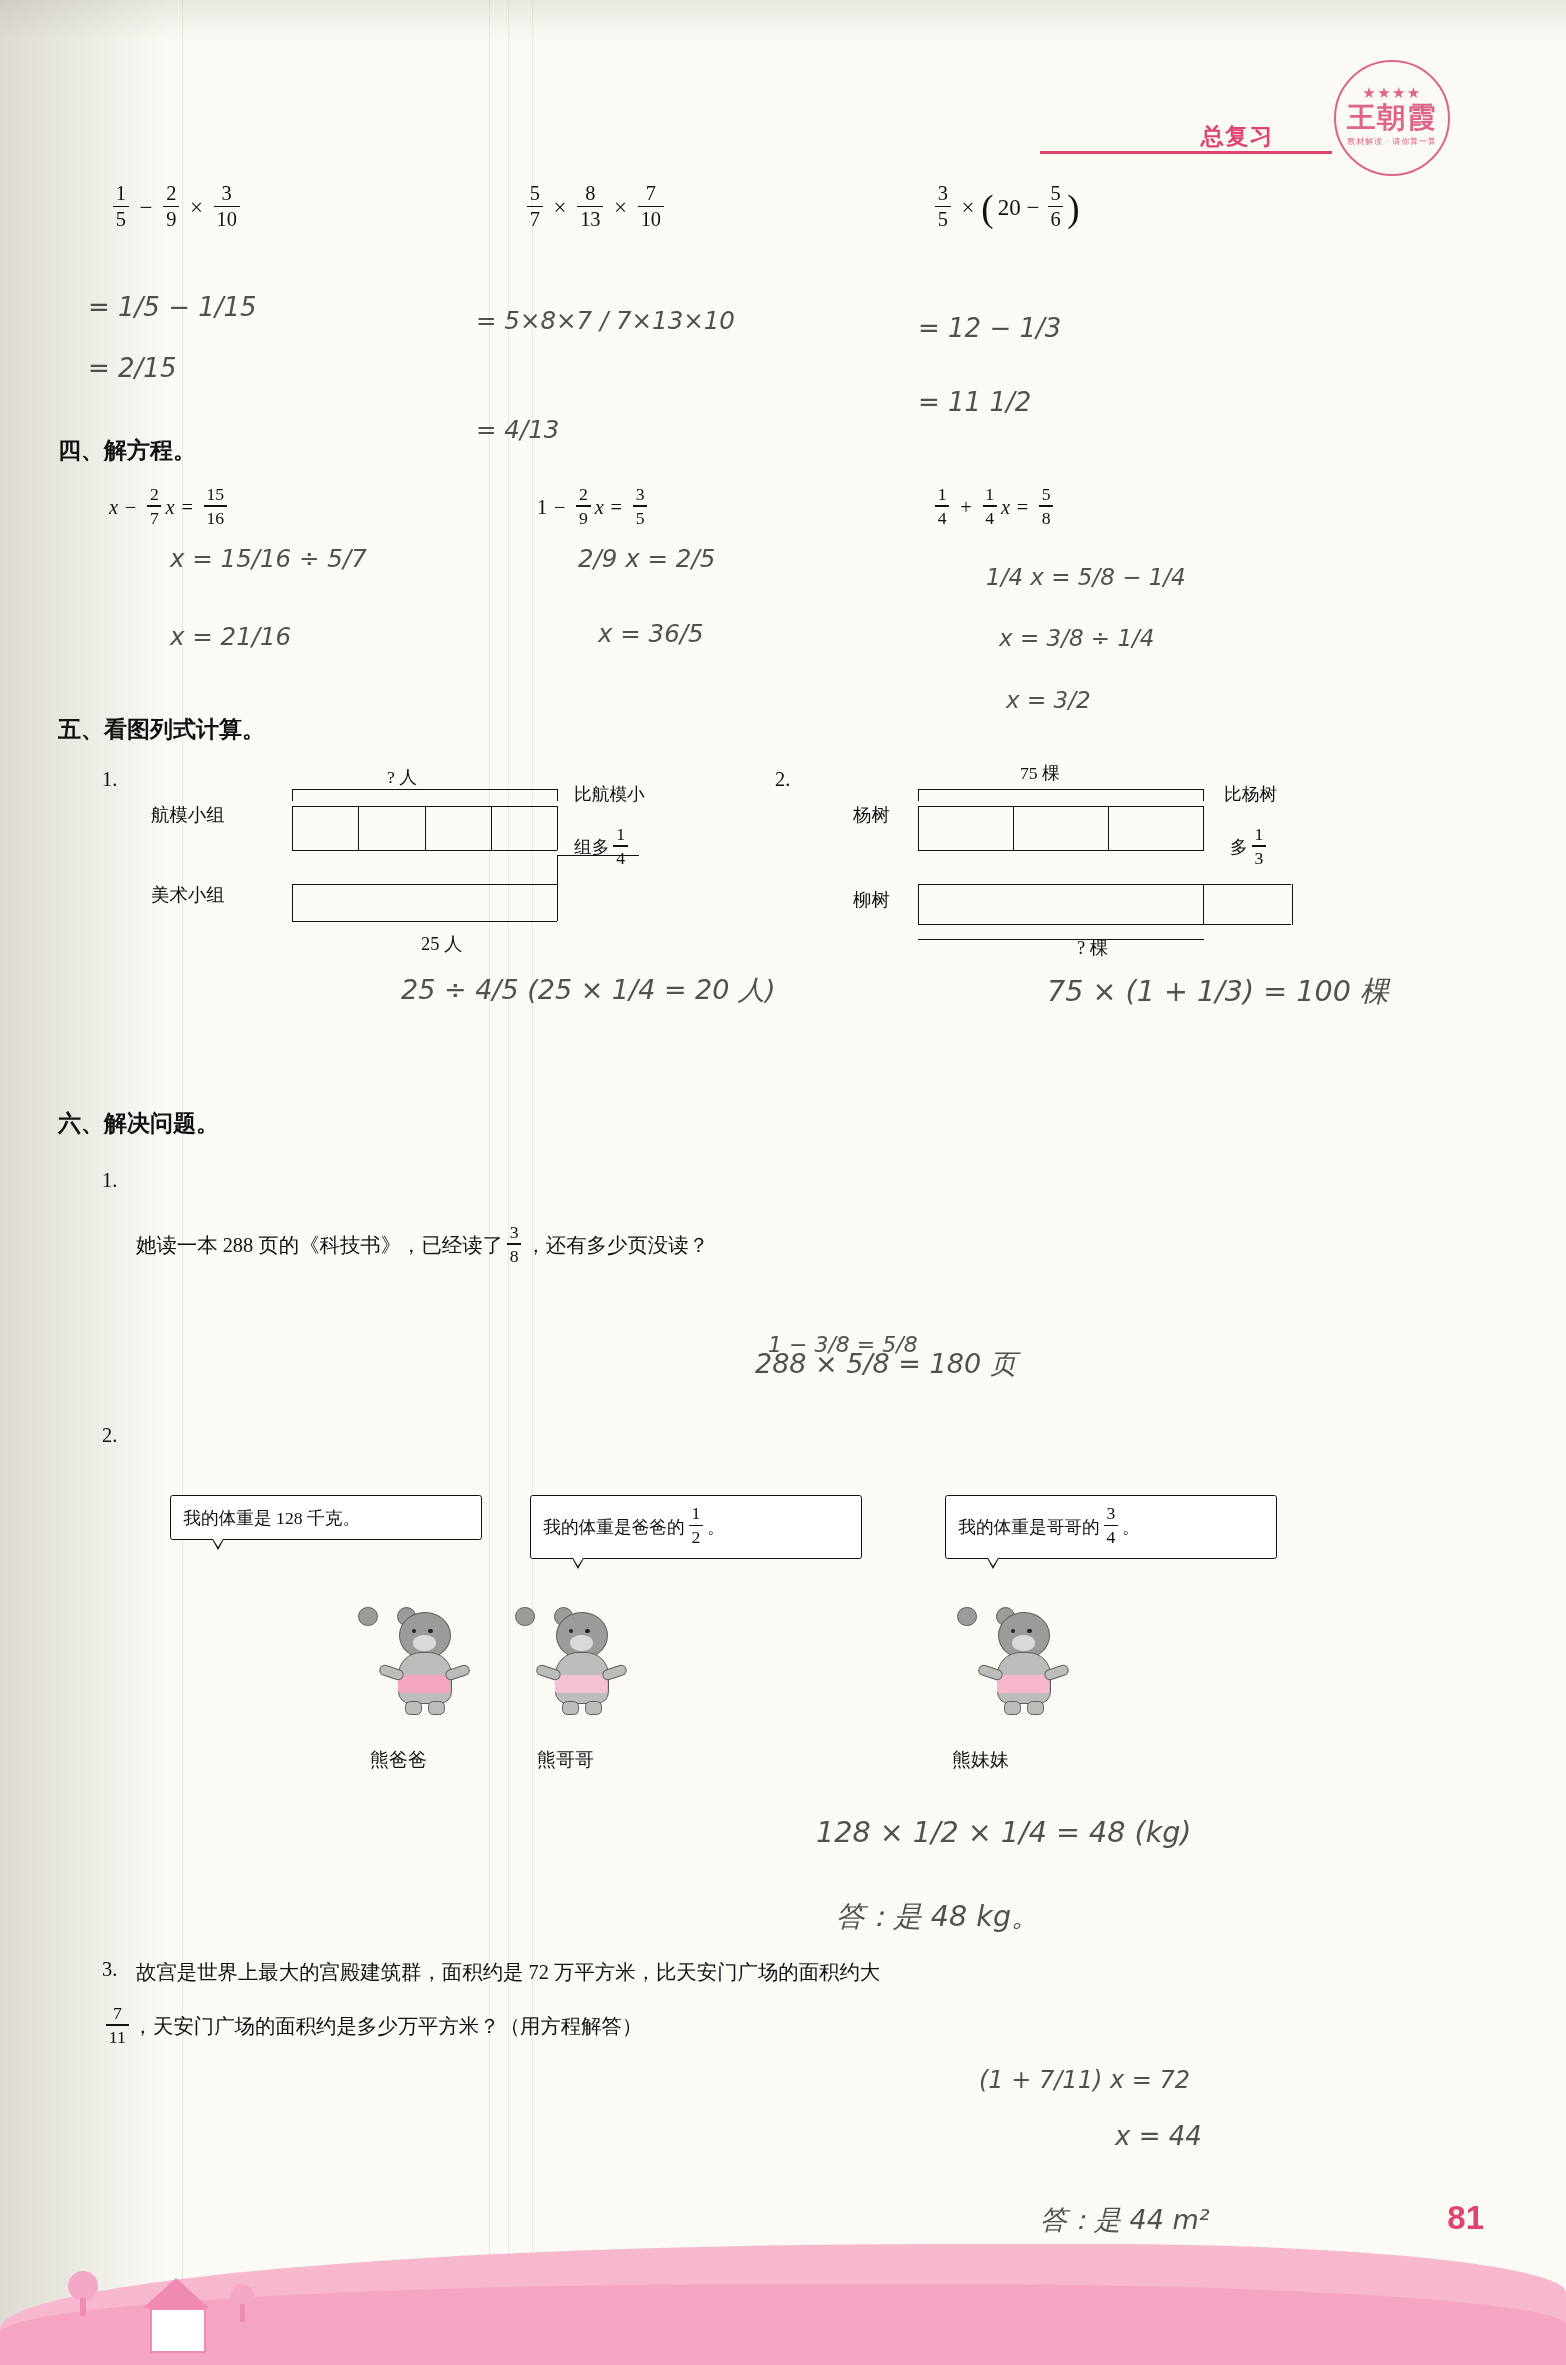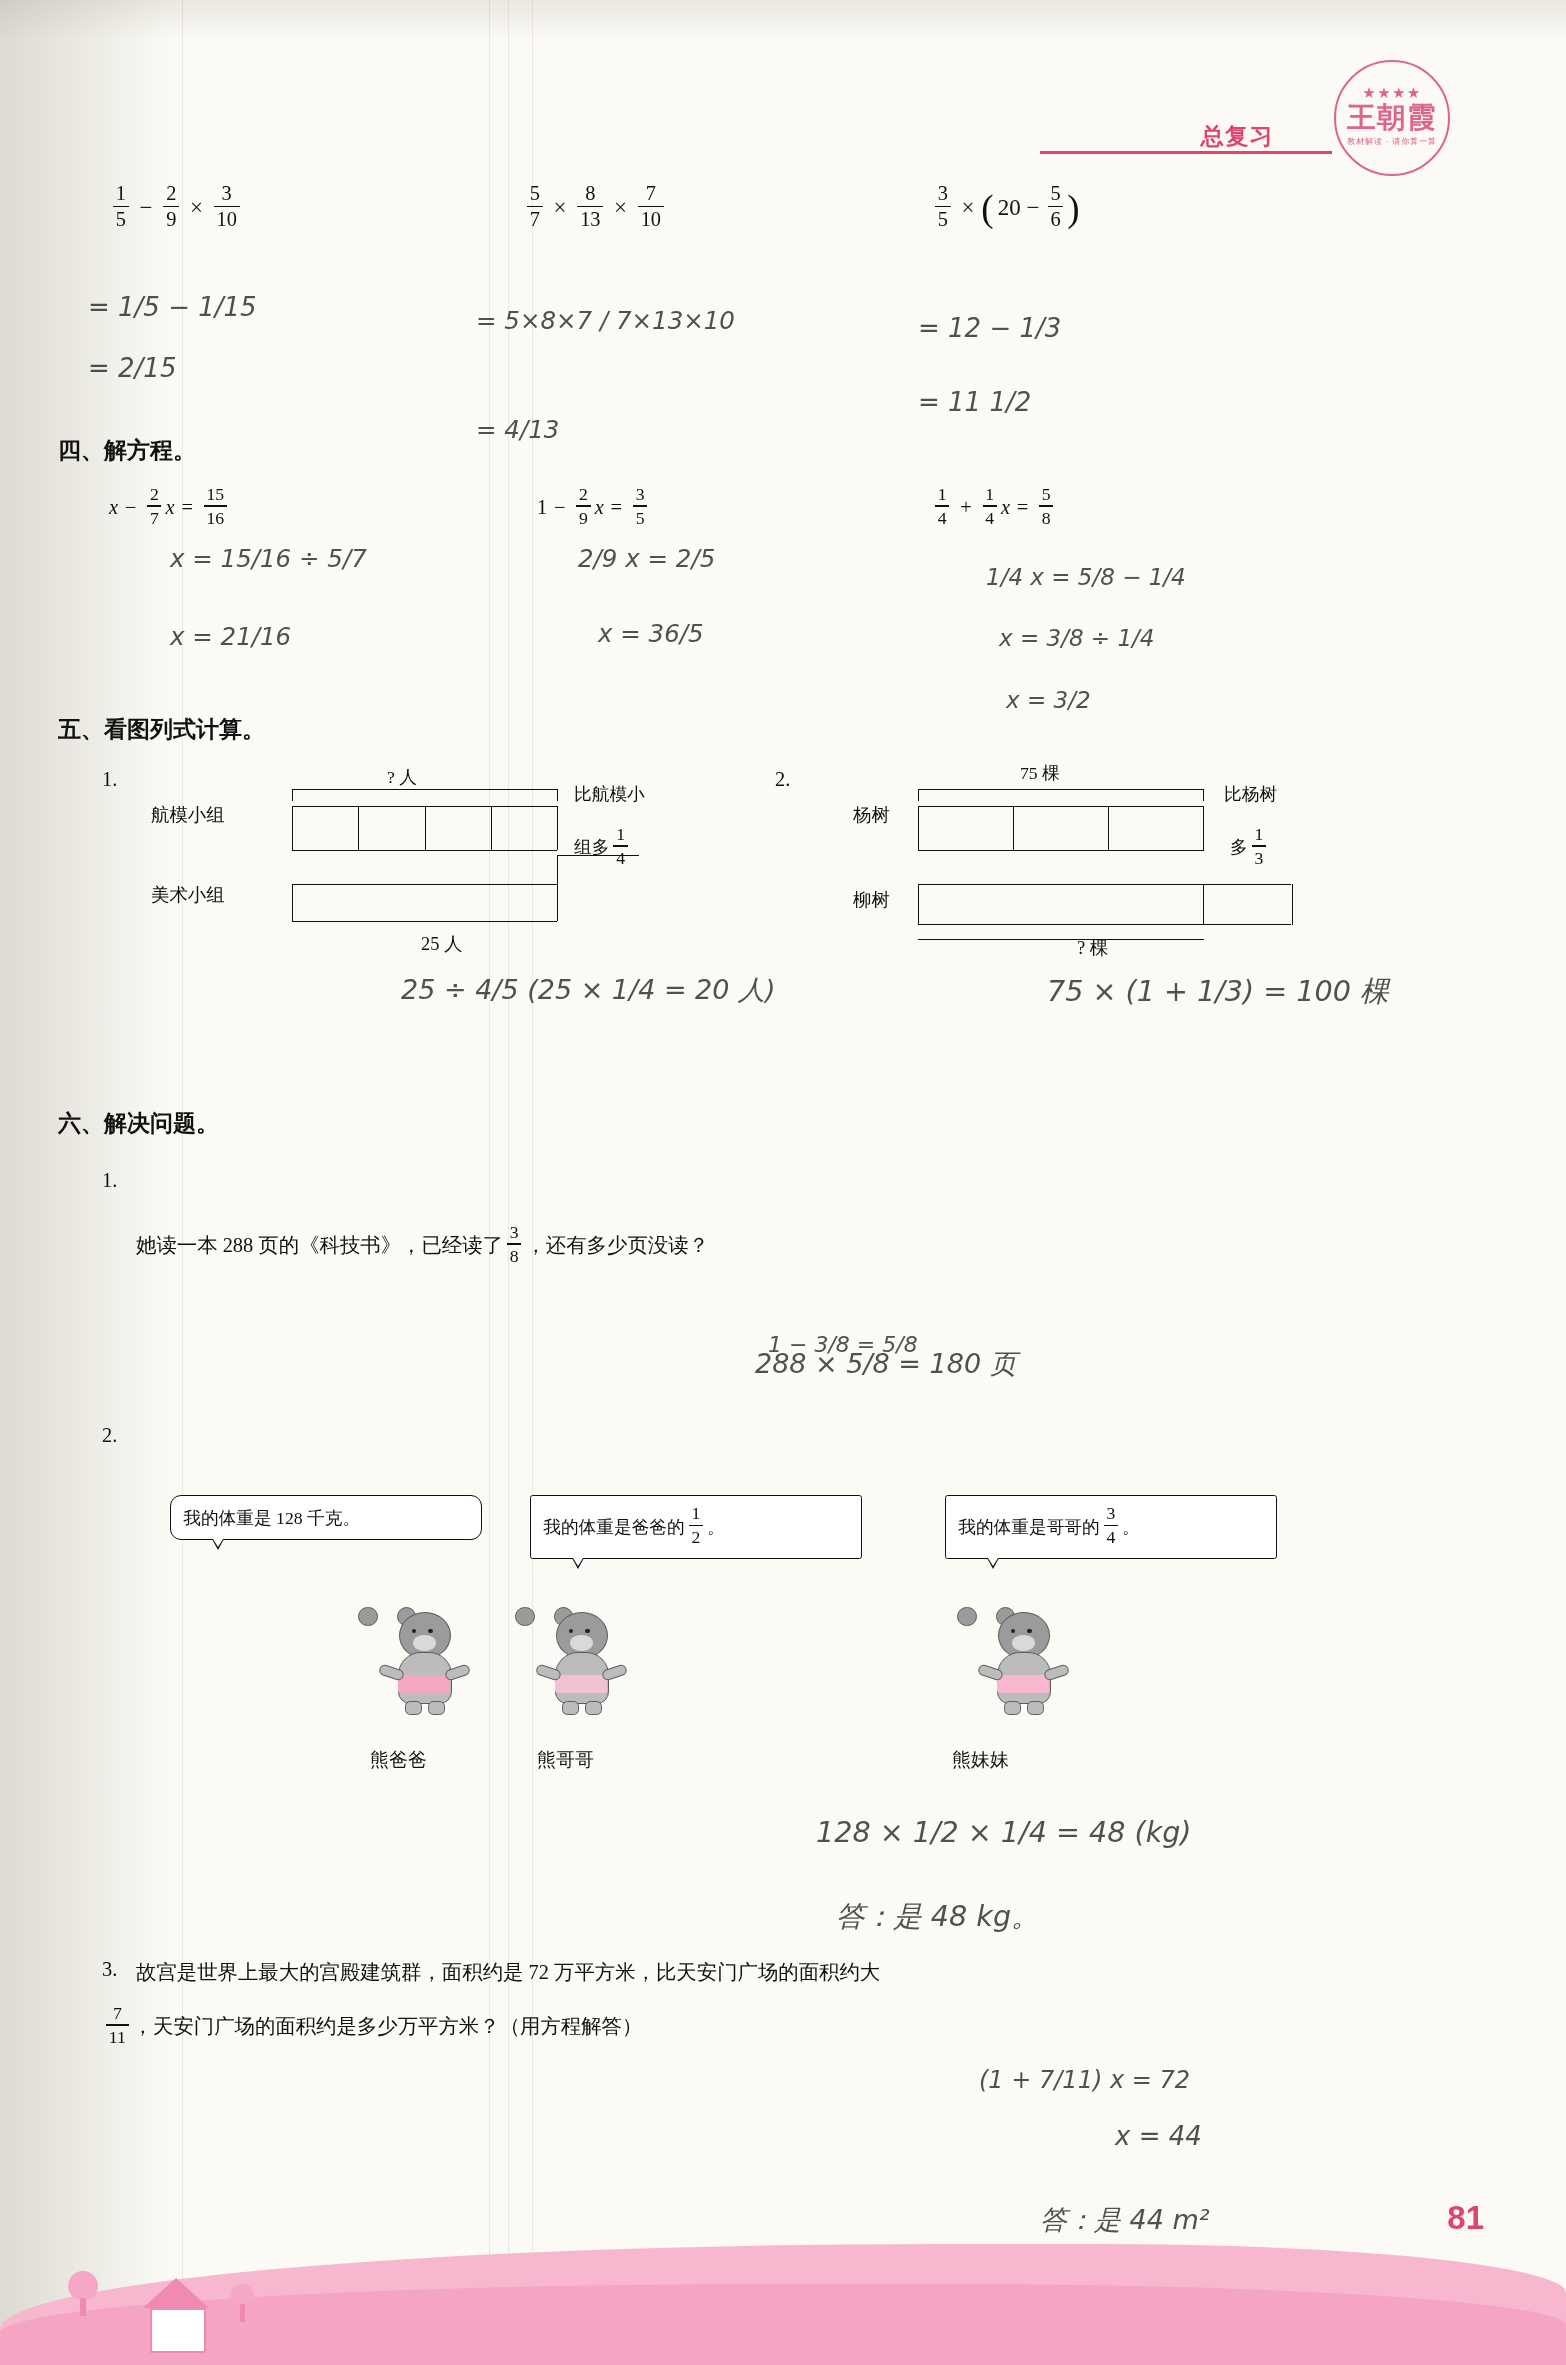--- a/index.html
+++ b/index.html
@@ -385,21 +385,21 @@
         <span class="bar"></span>
         <span class="d">8</span>
       </span>
     <span>，还有多少页没读？</span>
   </div>
   <div class="hand" style="left:768px; top:1308px; font-size:22px;margin-top:24px;">1 − 3/8 = 5/8</div>
   <div class="hand" style="left:755px; top:1346px; font-size:27px;">288 × 5/8 = 180 页</div>
 
   <div class="num-label" style="left:102px; top:1424px;">2.</div>
 
-  <div class="bubble" style="left:170px; top:1495px; width:286px;border-radius:11px;">
+  <div class="bubble" style="left:170px; top:1495px; width:286px;">
     <span>我的体重是 128 千克。</span>
   </div>
   <div class="bubble" style="left:530px; top:1495px; width:306px;">
     <span>我的体重是爸爸的</span>
     <span class="frac">
         <span class="n">1</span>
         <span class="bar"></span>
         <span class="d">2</span>
       </span>
     <span>。</span>

